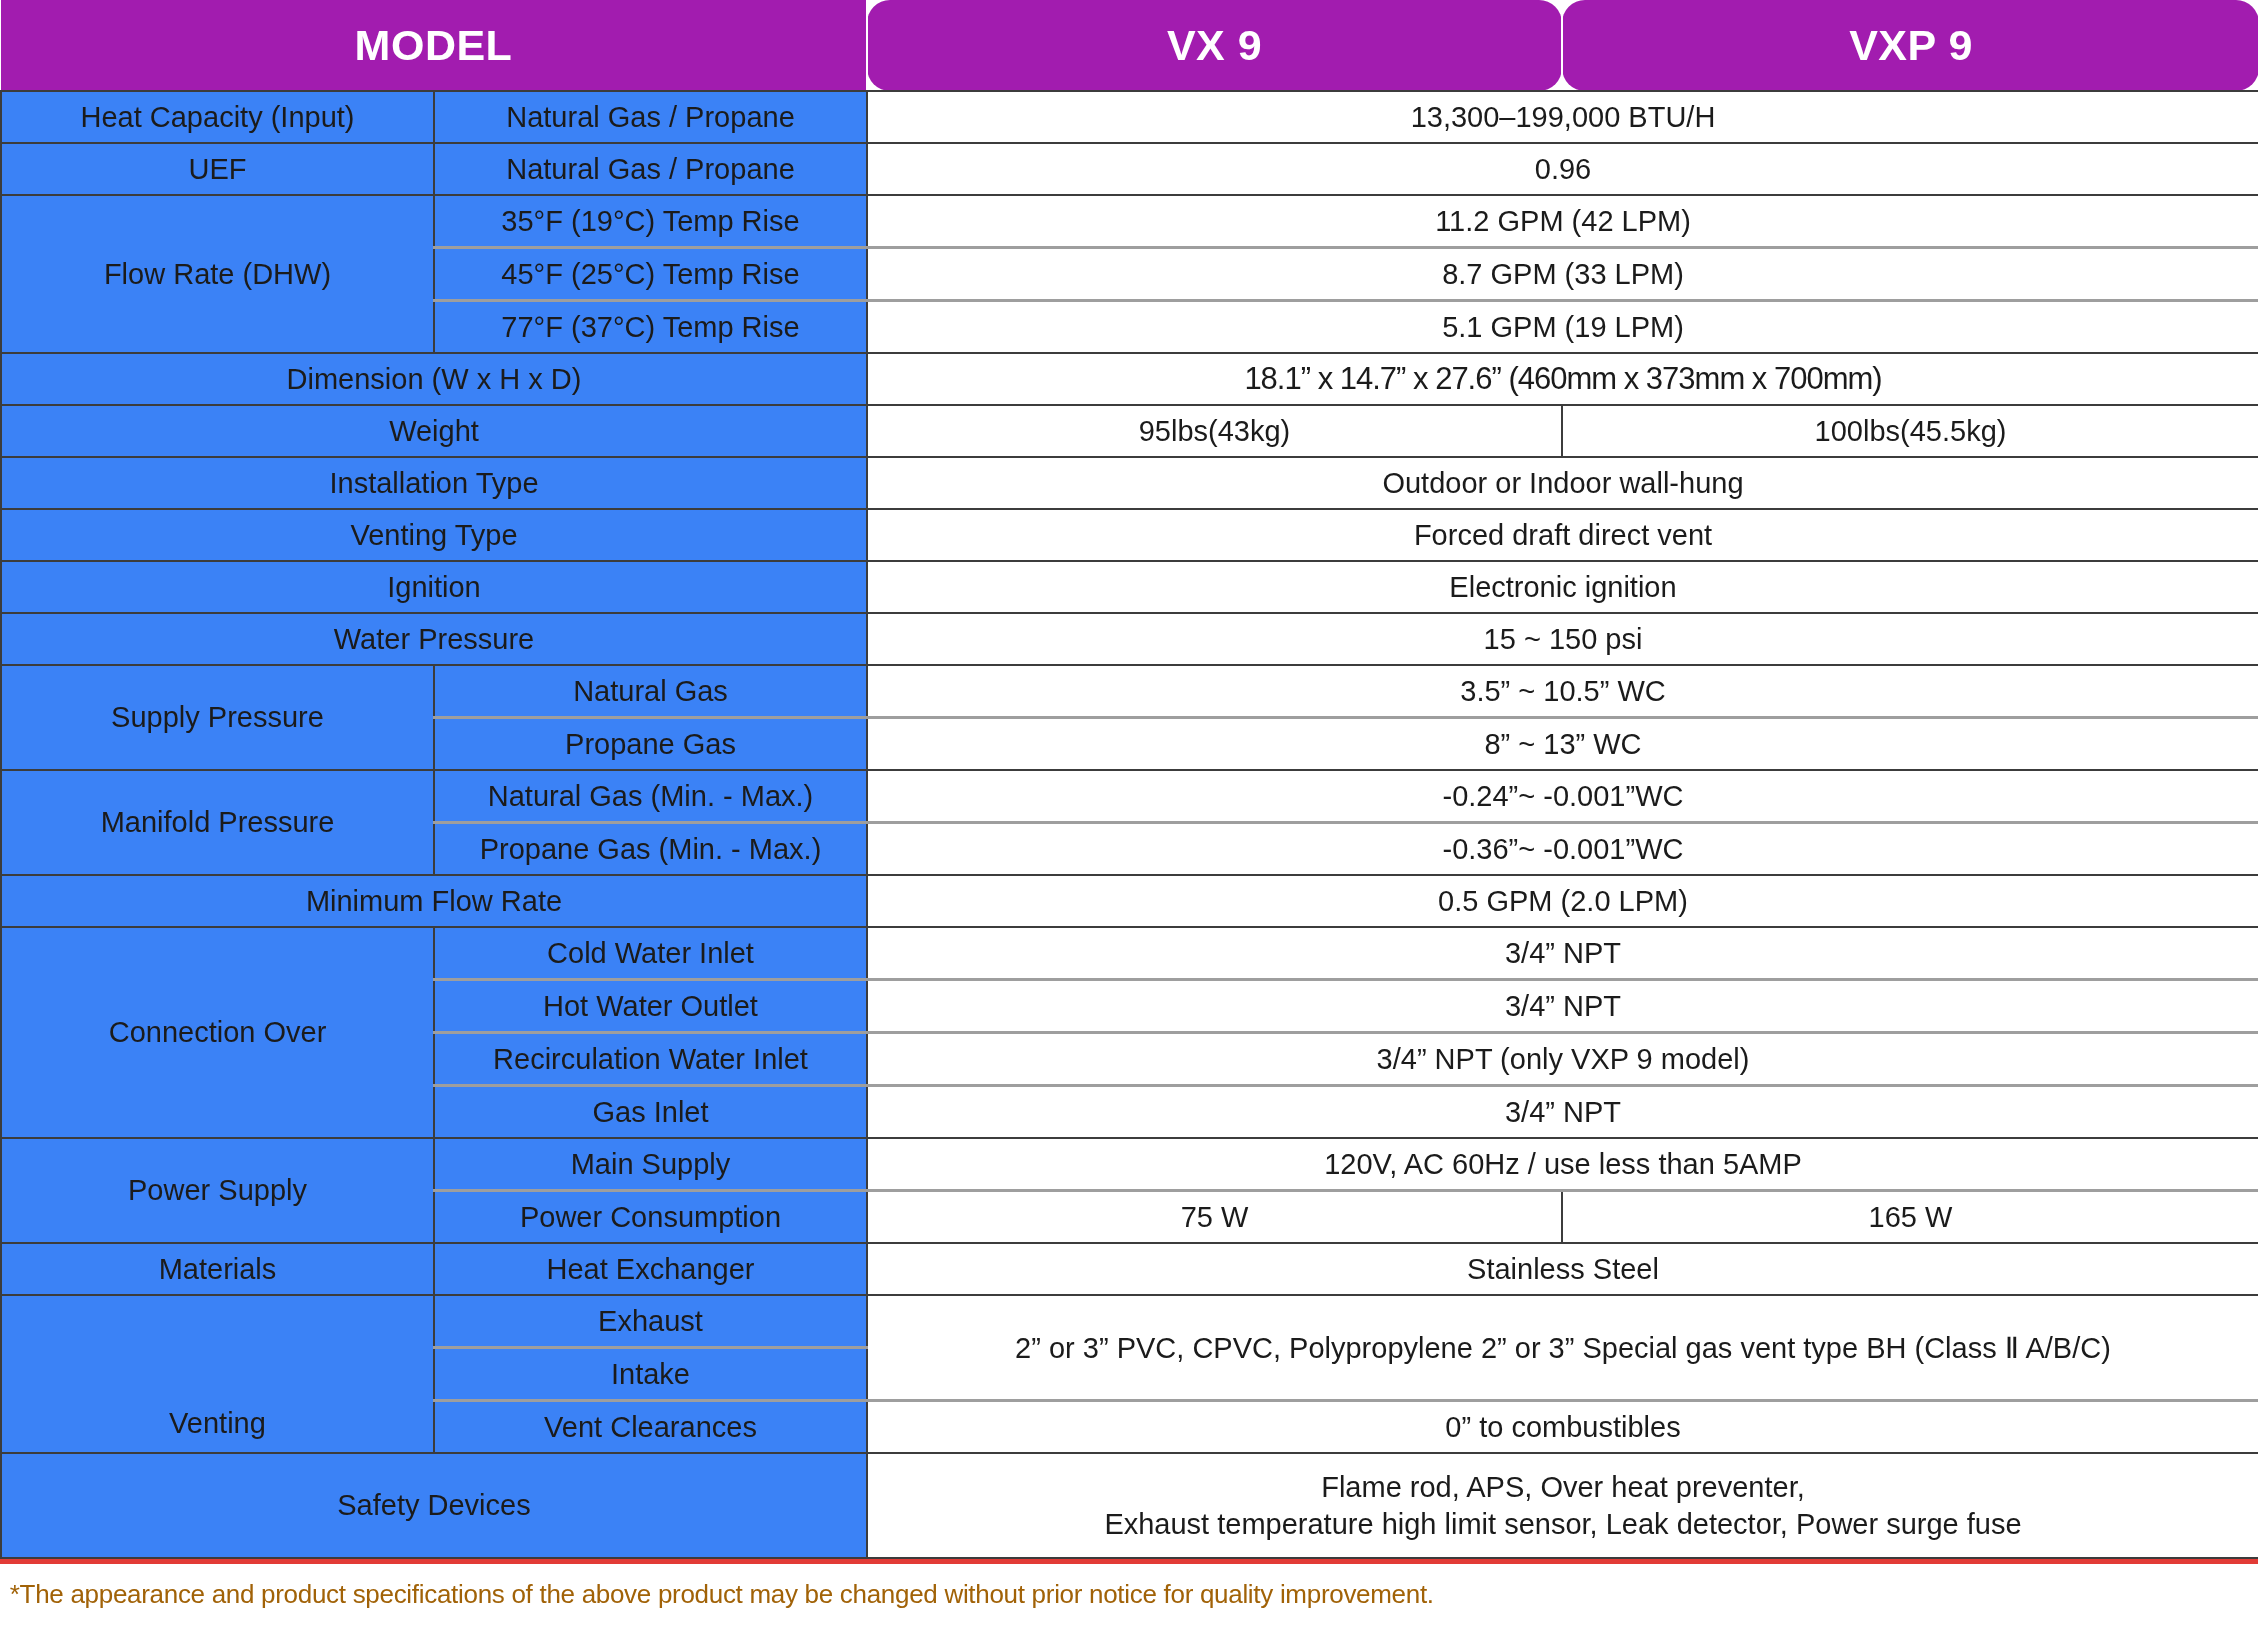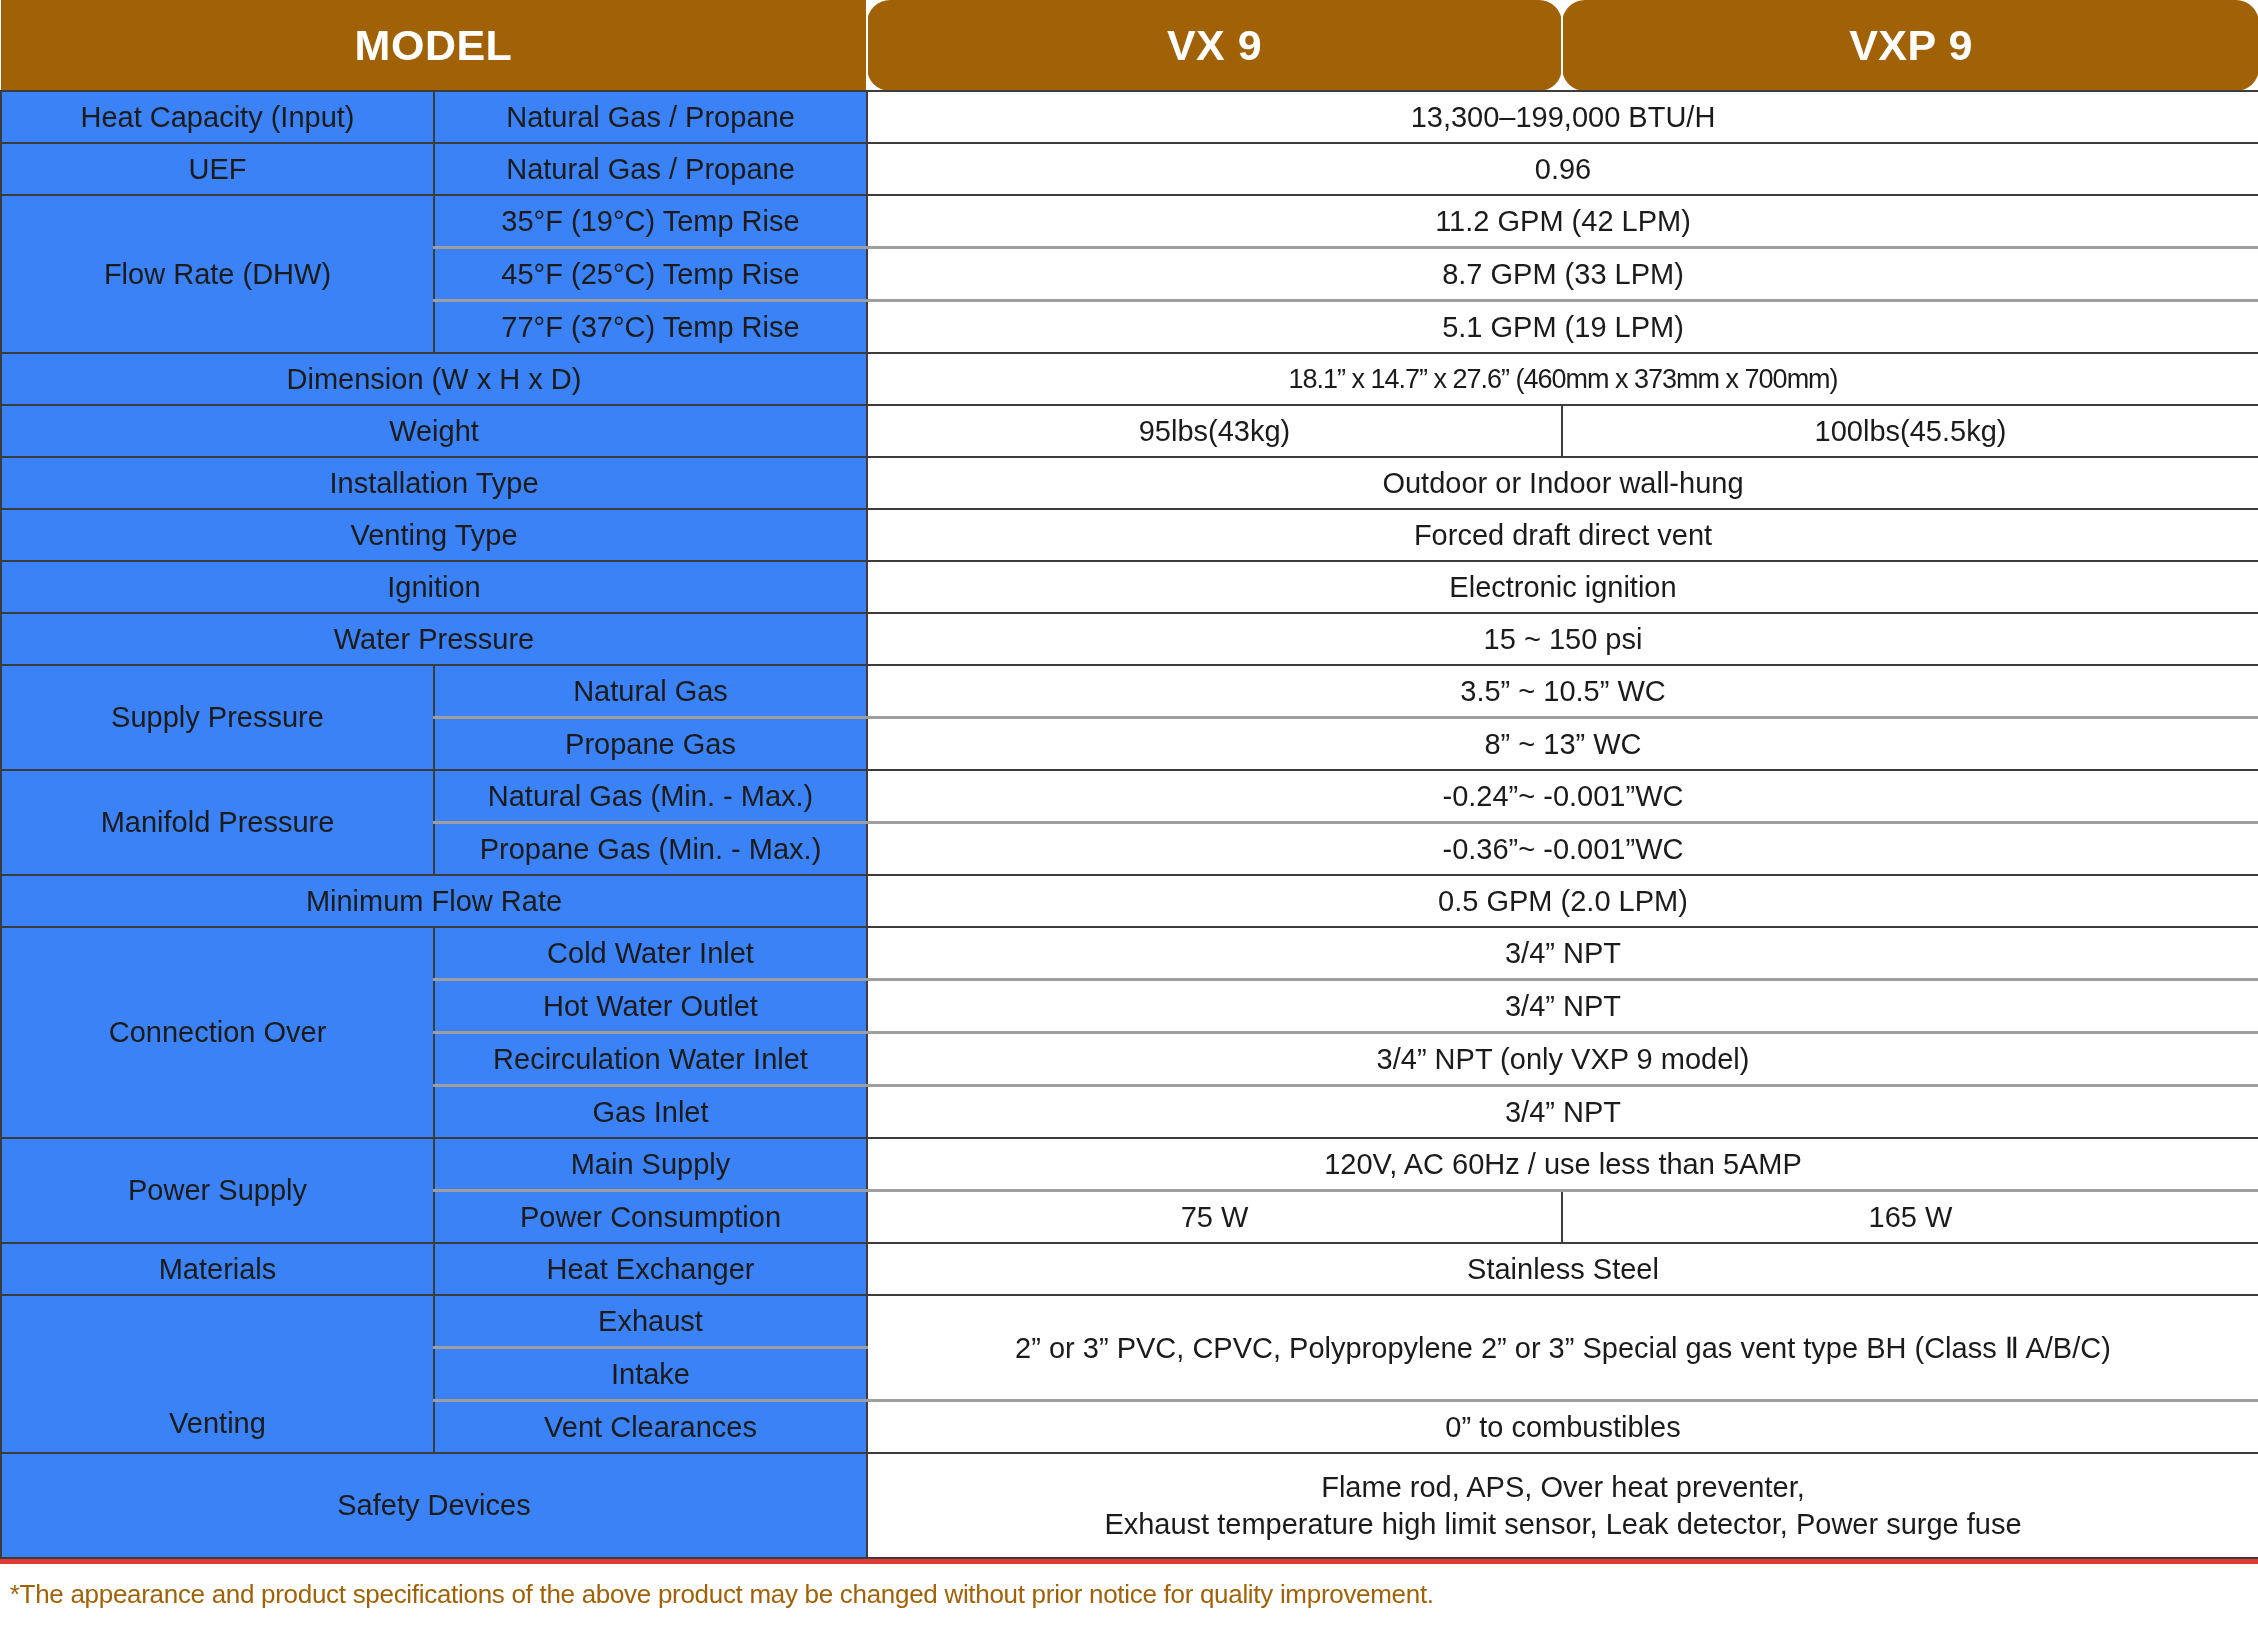--- a/index.html
+++ b/index.html
@@ -21,21 +21,21 @@
     width: 2259px;
   }
   
   col.c1 { width: 433px; }
   col.c2 { width: 433px; }
   col.c3 { width: 695px; }
   col.c4 { width: 697px; }
 
   
   th {
-    background: #a16207;
+    background: #a21caf;
     color: #ffffff;
     font-size: 43px;
     font-weight: 700;
     height: 88px;
     text-align: center;
     vertical-align: middle;
     border: 0;
     border-bottom: 2.9px solid #3c3c3c;
     letter-spacing: 0.5px;
   }
@@ -53,21 +53,21 @@
     border-bottom: 2.9px solid #3c3c3c;
     border-left: 2px solid #3c3c3c;
     border-right: 2px solid #3c3c3c;
     overflow: hidden;
     white-space: nowrap;
   }
   td.lab { background: #3b82f6; }
   
   td.g { border-top: 3.9px solid #9e9e9e; margin-left: 28px; }
 
-  td.condensed { font-size: 27px; letter-spacing: -1px; text-align: center; }
+  td.condensed { font-size: 31px; letter-spacing: -1px; text-align: center; }
 
   td.venting-label {
     vertical-align: bottom;
     padding-bottom: 11.7px;
   }
   td.safety-value {
     height: 103px;
     white-space: normal;
     line-height: 1.25;
   }

